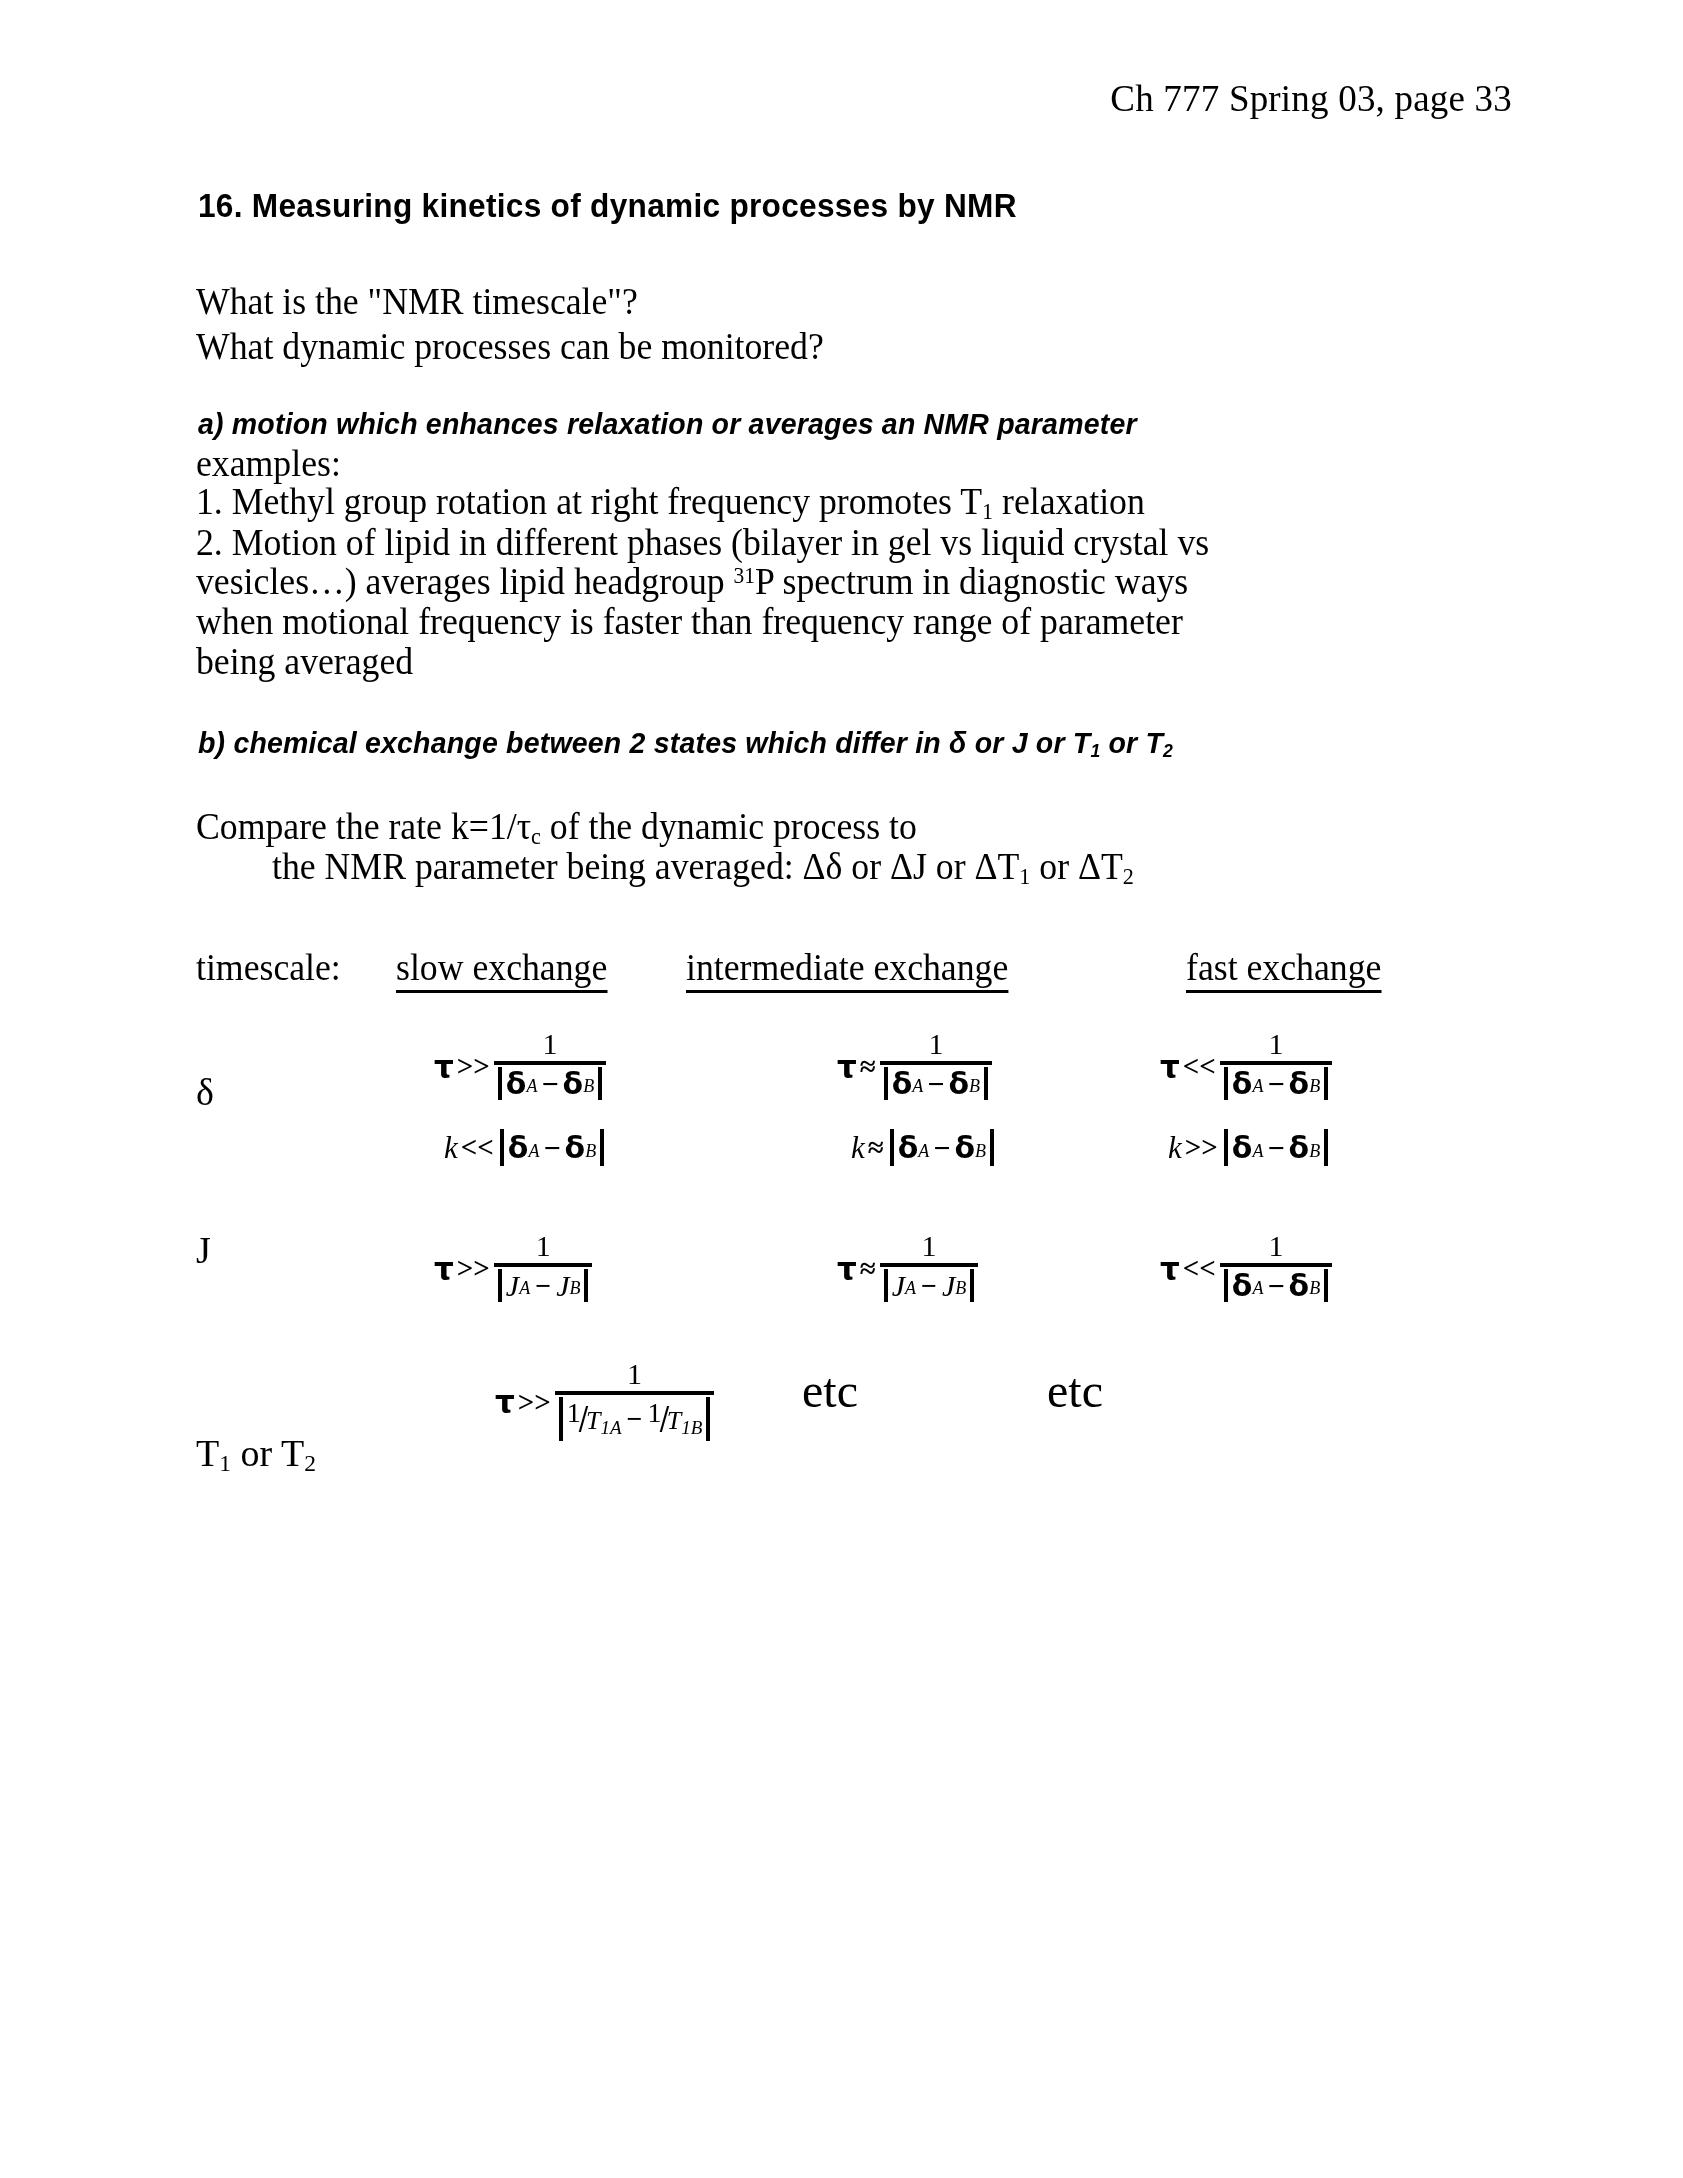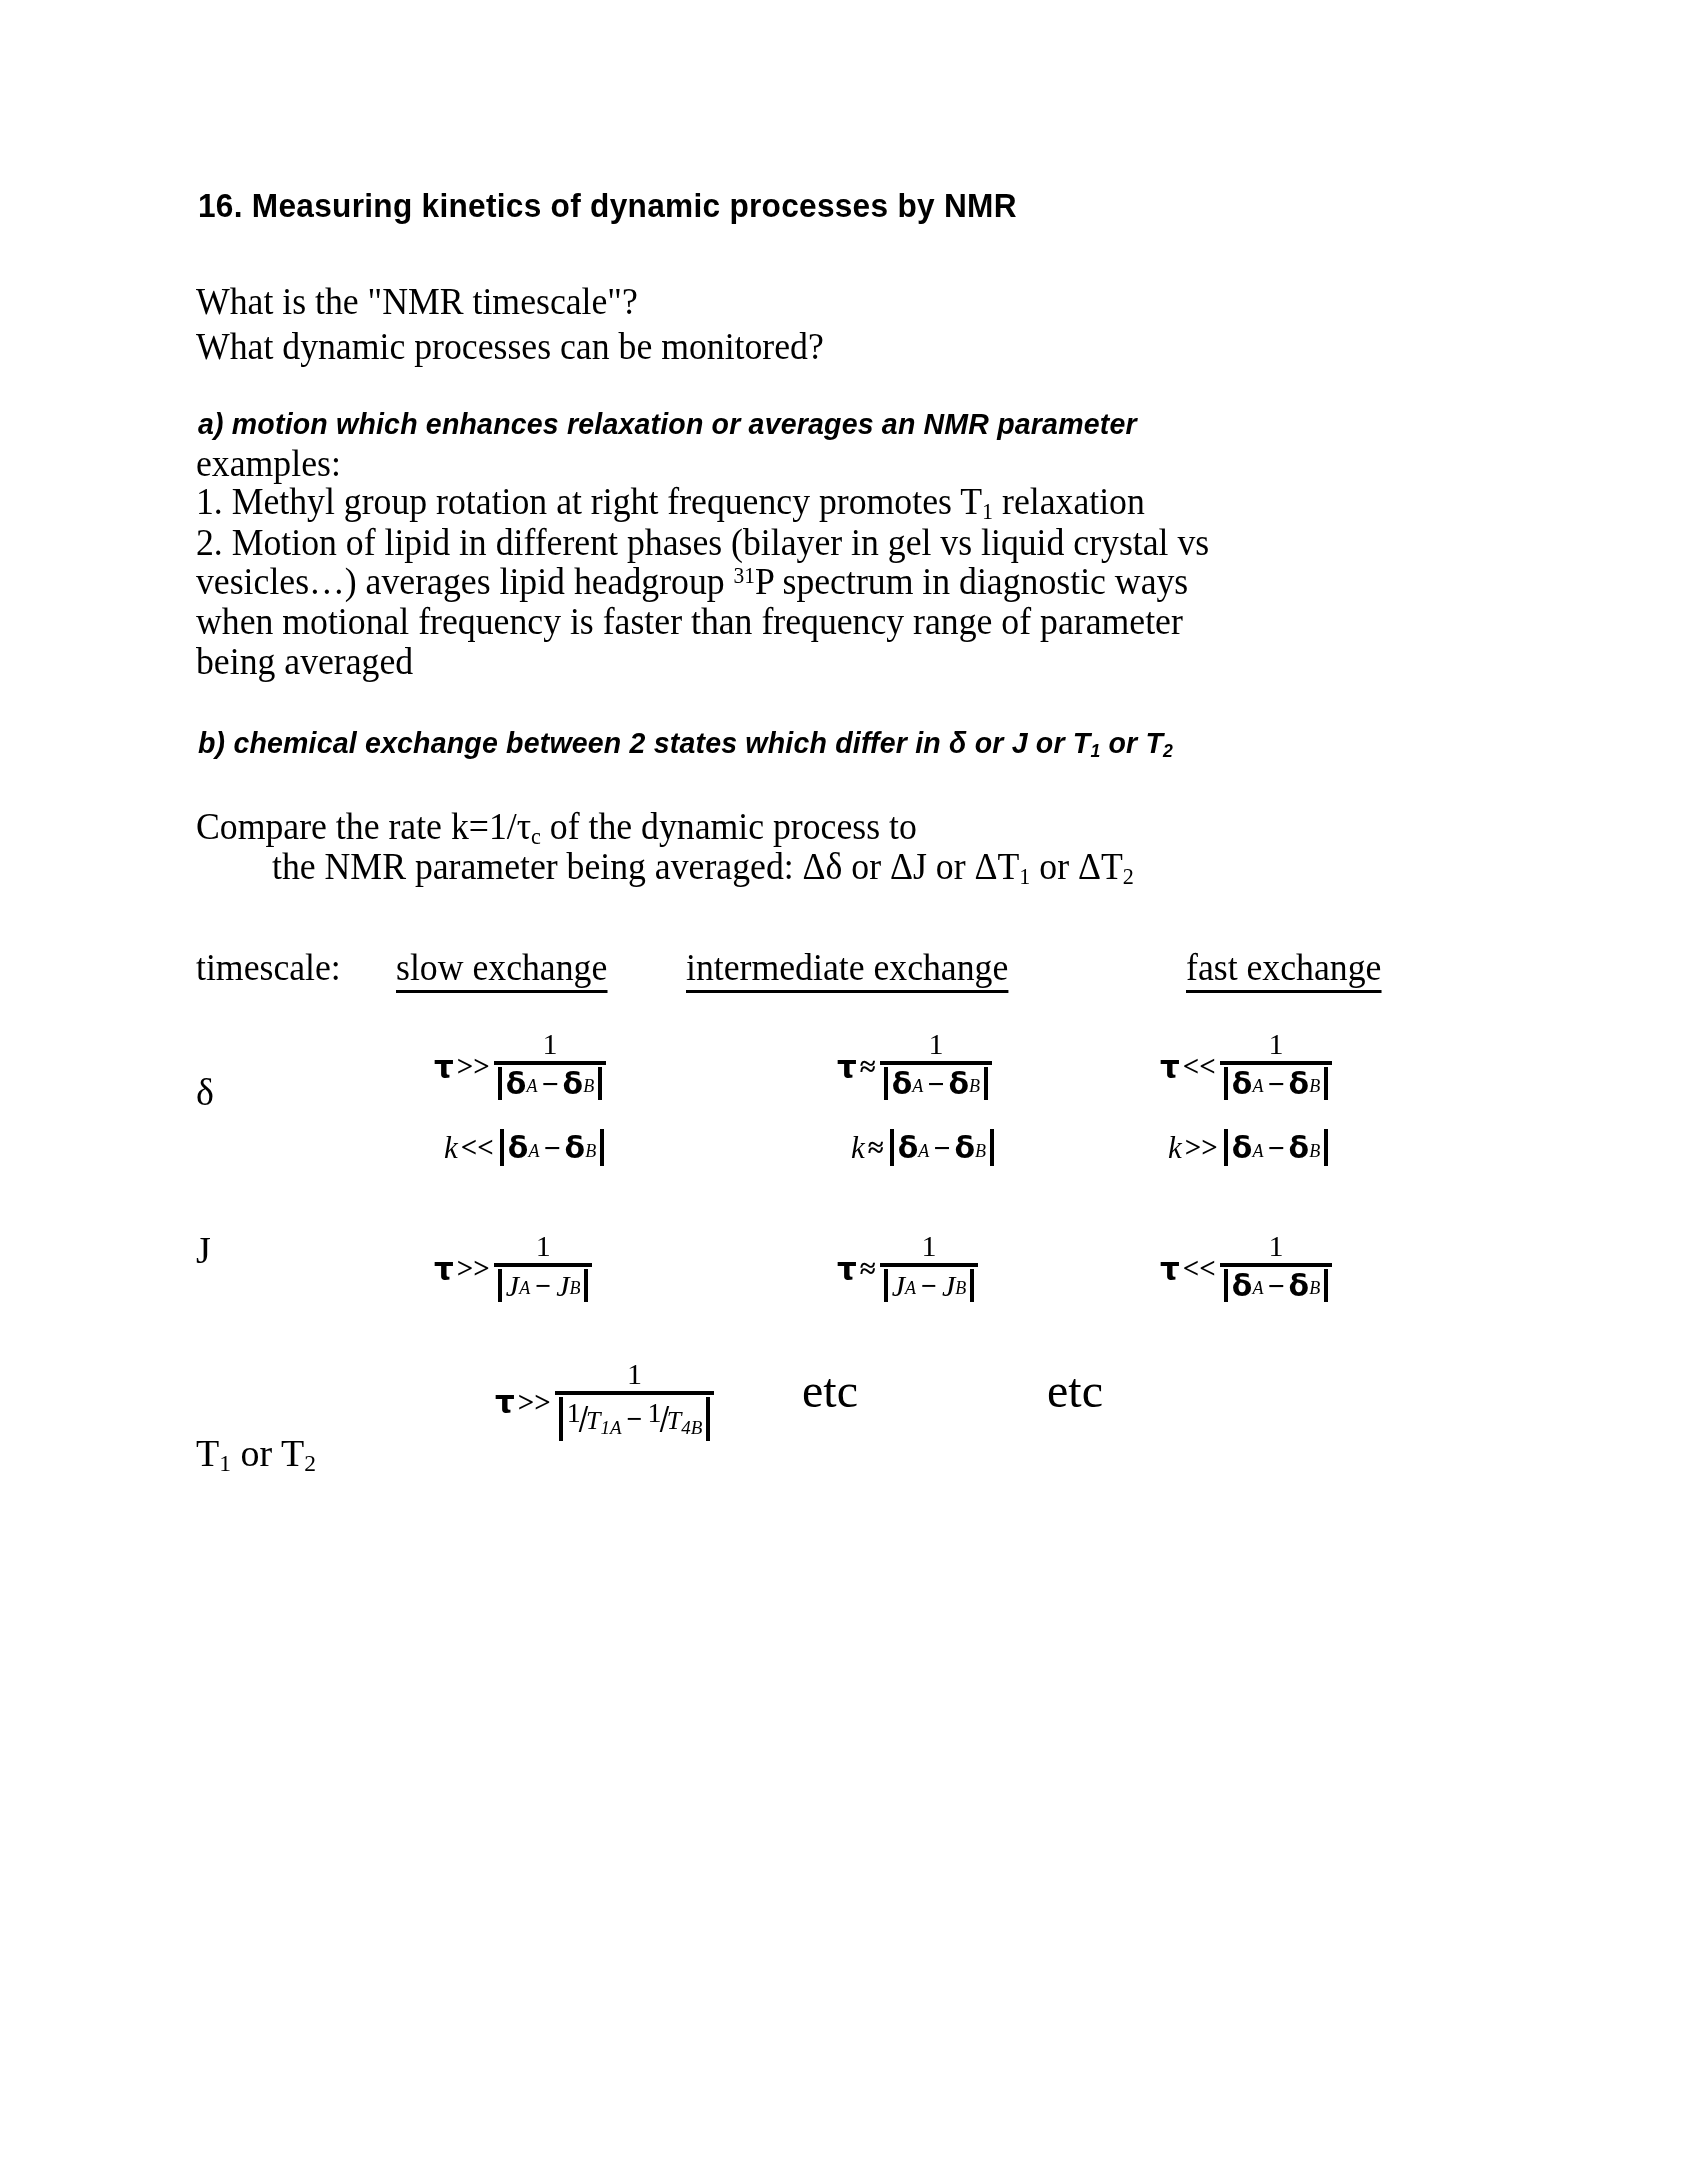--- a/index.html
+++ b/index.html
@@ -234,20 +234,21 @@
     font-size: 48px;
   }
   #etc-1 { left: 802px; top: 1363px; }
   #etc-2 { left: 1047px; top: 1363px; }
 </style>
 </head>
 <body>
 
 <div class="page">
 
+  <div class="header">Ch 777 Spring 03, page 33</div>
 
   <div class="doc-title">16. Measuring kinetics of dynamic processes by NMR</div>
 
   <div class="body-line q1">What is the "NMR timescale"?</div>
   <div class="body-line q2">What dynamic processes can be monitored?</div>
 
   <div class="sec-head" id="sec-a">a) motion which enhances relaxation or averages an NMR parameter</div>
   <div class="body-line ex">examples:</div>
 
   <div class="body-line n1">
@@ -475,21 +476,21 @@
           <span class="inner">
             <span class="sfrac">
               <span class="one">1</span>
               <span class="slash">/</span>
               <span class="dn"><span>T</span><span class="tsub">1A</span></span>
             </span>
             <span class="minus minus-thin">−</span>
             <span class="sfrac">
               <span class="one">1</span>
               <span class="slash">/</span>
-              <span class="dn"><span>T</span><span class="tsub">4B</span></span>
+              <span class="dn"><span>T</span><span class="tsub">1B</span></span>
             </span>
           </span>
           <span class="pipe" style="width:4px"></span>
         </span>
       </span>
     </span>
   </div>
 
   <div class="etc" id="etc-1">etc</div>
   <div class="etc" id="etc-2">etc</div>

